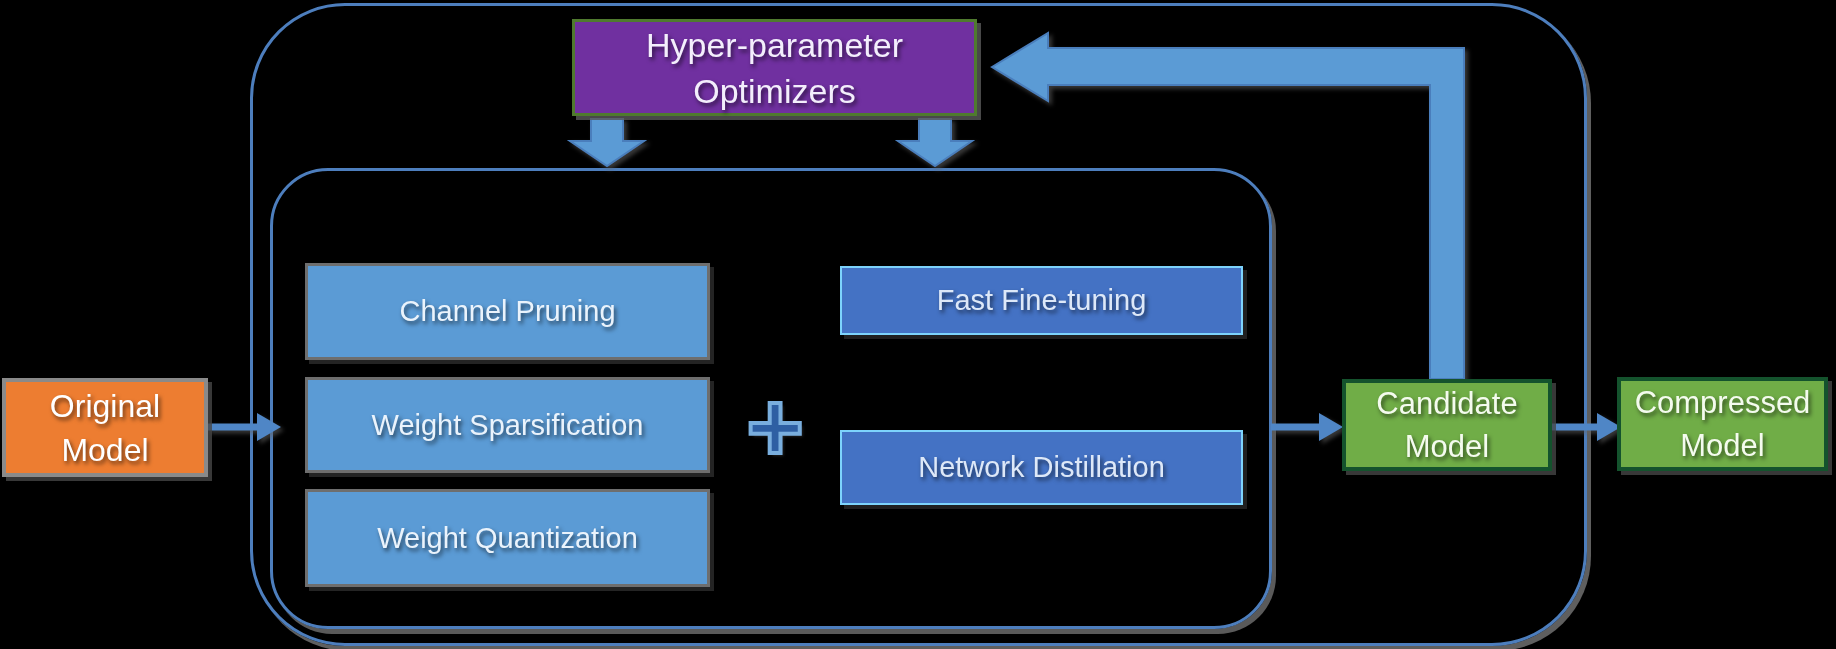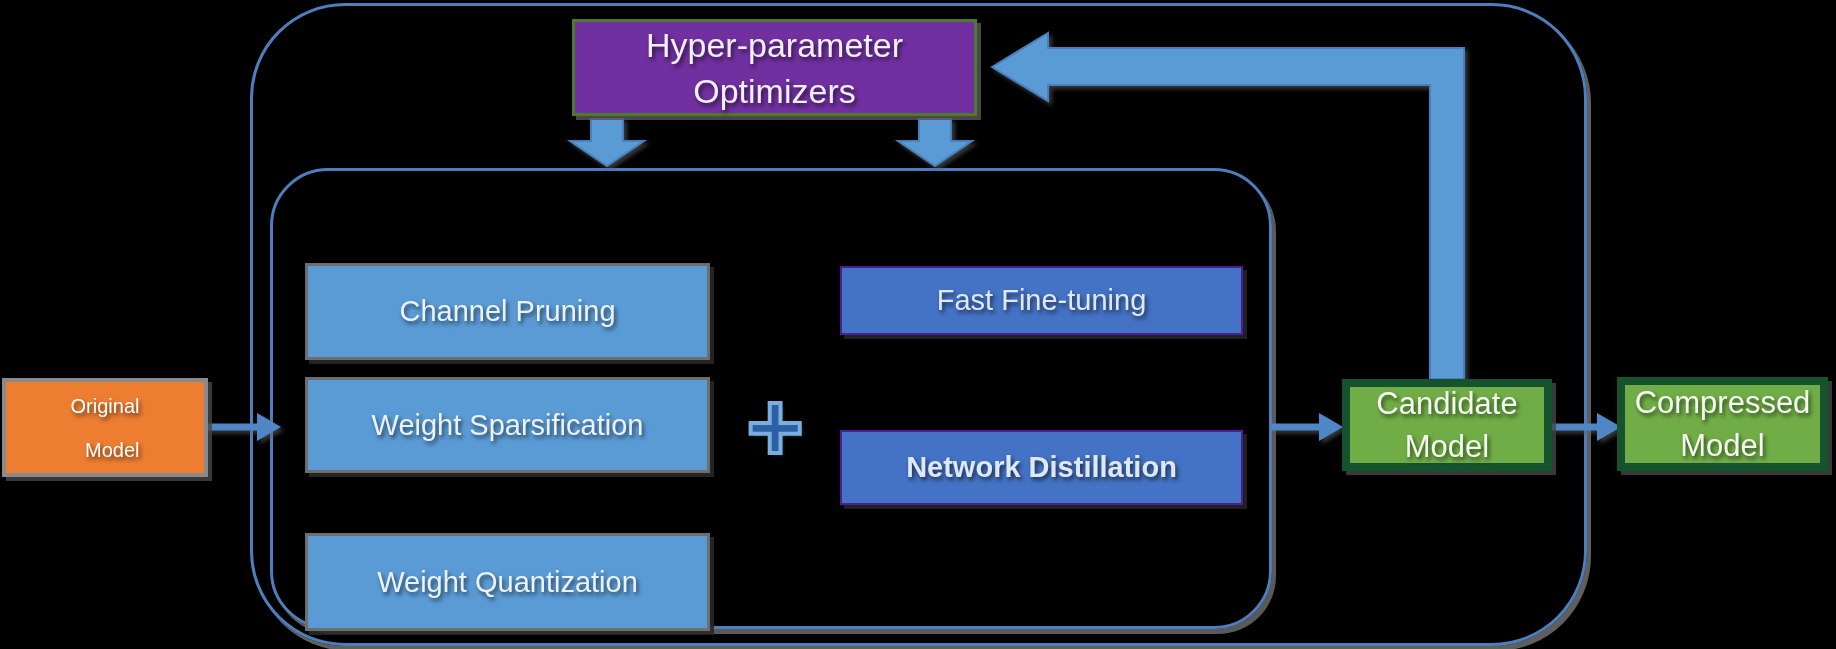--- a/index.html
+++ b/index.html
@@ -29,39 +29,38 @@
   }
   .purple{
     left:572px;top:19px;width:405px;height:97px;
     background:#7030A0;border:3px solid #4f7a2e;
     font-size:34px;line-height:46px;color:#f3eefc;
     box-shadow:4px 4px 0 rgba(90,90,90,.8);
   }
   .orange{
     left:2px;top:378px;width:206px;height:99px;
     background:#ED7D31;border:4px solid #8a8a8a;
-    font-size:20px;line-height:44px;
+    font-size:32px;line-height:44px;
     box-shadow:4px 4px 0 rgba(70,70,70,.8);
-    text-align:right;
   }
   .green{
-    background:#70AD47;border:8px solid #14532d;
+    background:#70AD47;border:4px solid #14532d;
     font-size:31px;line-height:43px;color:#f4fbee;
     box-shadow:4px 4px 0 rgba(70,70,70,.8);
   }
   .candidate{left:1342px;top:379px;width:210px;height:92px;}
   .compressed{left:1617px;top:377px;width:211px;height:94px;}
   .mbox{
     left:305px;width:405px;font-size:29px;
     background:#5B9BD5;border:3px solid #6e6e6e;color:#eaf3fc;
     box-shadow:4px 4px 0 rgba(40,40,40,.9);
   }
   .tbox{
     left:840px;width:403px;font-size:29px;
-    background:#4472C4;border:2px solid #4c1d95;color:#dde8f8;
+    background:#4472C4;border:2px solid #7dd3fc;color:#dde8f8;
     box-shadow:4px 4px 0 rgba(35,35,35,.9);
   }
   
   .plus{
     position:absolute;left:723px;top:370px;width:104px;height:114px;
     display:flex;align-items:center;justify-content:center;
     font-size:98px;font-weight:bold;color:#2E5FA3;
     -webkit-text-stroke:4px #79aede;
     text-shadow:3px 3px 3px rgba(60,60,60,.55);
   }
@@ -98,25 +97,25 @@
   </svg>
 
   <div class="box purple">Hyper-parameter
 Optimizers</div>
 
   <div class="box orange">Original
 Model</div>
 
   <div class="box mbox" style="top:263px;height:97px;">Channel Pruning</div>
   <div class="box mbox" style="top:377px;height:96px;">Weight Sparsification</div>
-  <div class="box mbox" style="top:489px;height:98px;margin-top:44px;">Weight Quantization</div>
+  <div class="box mbox" style="top:489px;height:98px;">Weight Quantization</div>
 
   <div class="plus">+</div>
 
   <div class="box tbox" style="top:266px;height:69px;">Fast Fine-tuning</div>
-  <div class="box tbox" style="top:430px;height:75px;font-weight:bold;">Network Distillation</div>
+  <div class="box tbox" style="top:430px;height:75px;">Network Distillation</div>
 
   <div class="box green candidate">Candidate
 Model</div>
   <div class="box green compressed">Compressed
 Model</div>
 
 </div>
 
 </body></html>

